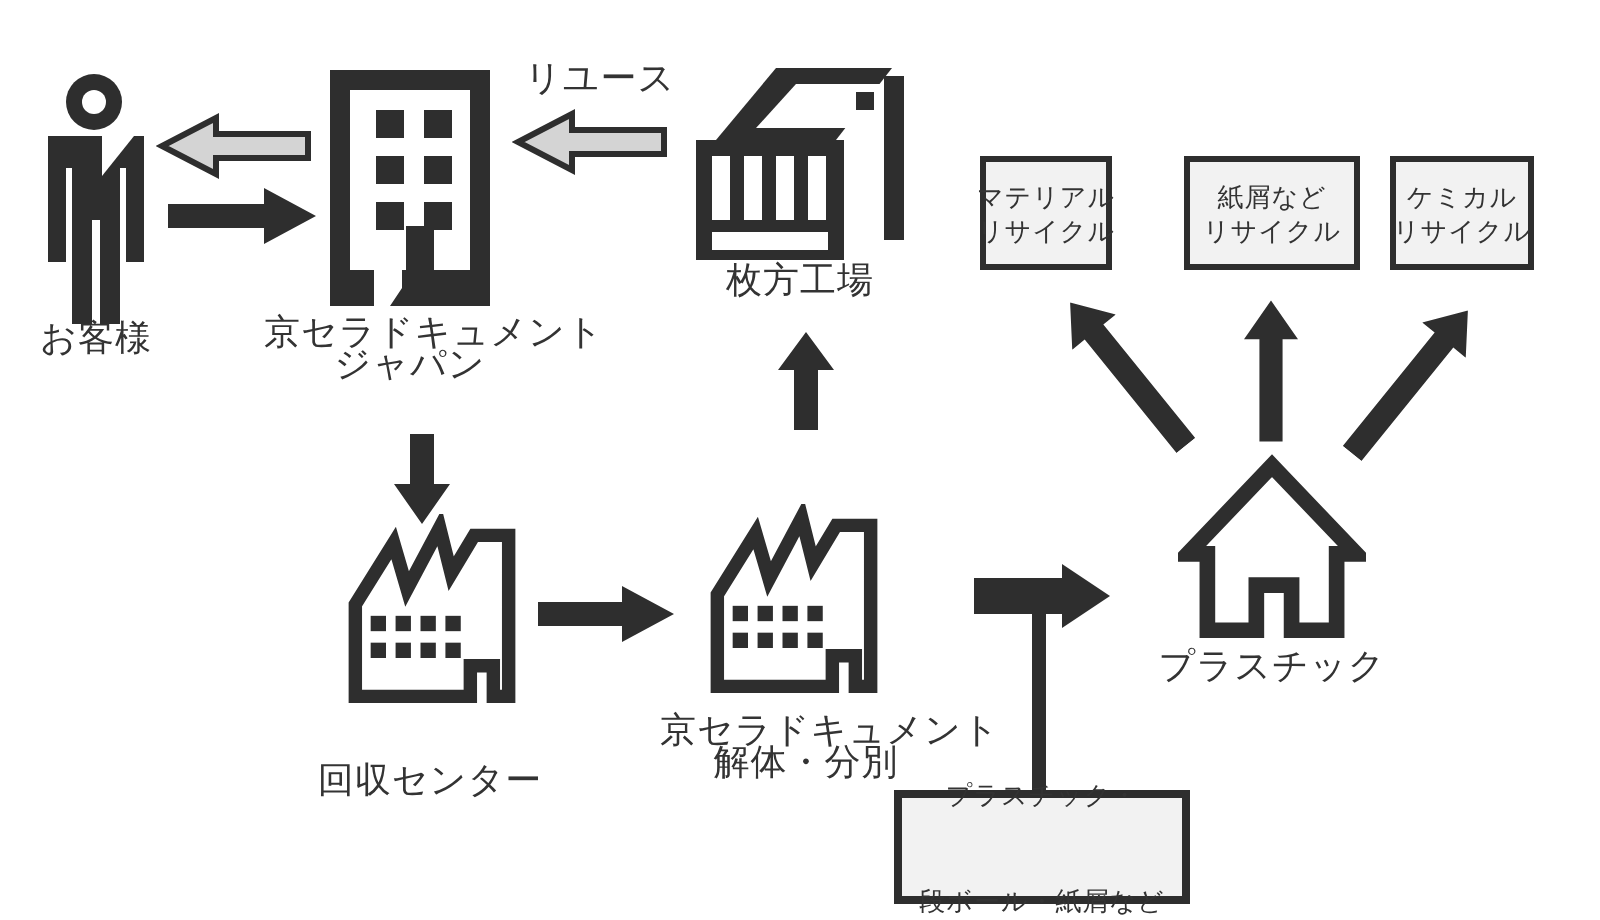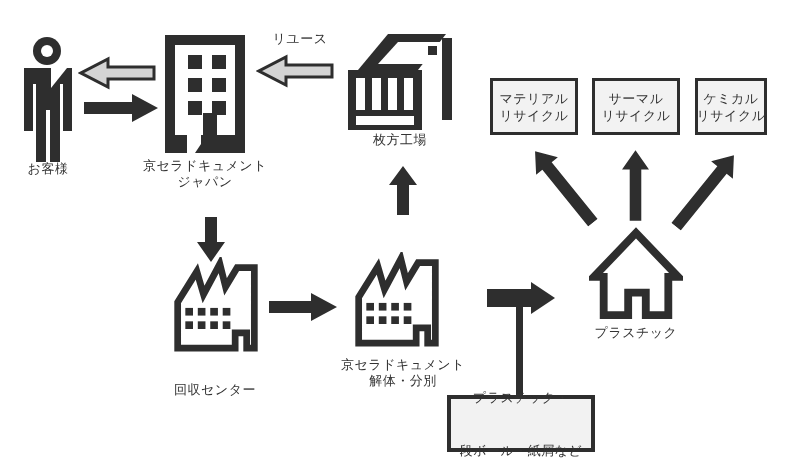--- a/index.html
+++ b/index.html
@@ -2,21 +2,21 @@
 <html><head>
 <meta charset="utf-8">
 <style>
   html,body{margin:0;padding:0;background:#ffffff;}
   .stage{
     position:relative;width:800px;height:460px;overflow:hidden;background:#ffffff;
     font-family:"Liberation Sans","DejaVu Sans",sans-serif;color:#333333;
   }
   .abs{position:absolute;display:block;}
   .lbl{
-    position:absolute;text-align:center;font-size:13px;line-height:16px;
+    position:absolute;text-align:center;font-size:18px;line-height:16px;
     color:#333333;letter-spacing:0.5px;white-space:nowrap;
   }
   .lbl span{display:block;}
   .obox{
     position:absolute;background:#f2f2f2;border:3px solid #2e2e2e;
     display:flex;flex-direction:column;align-items:center;justify-content:center;
     font-size:13px;line-height:17px;color:#333333;text-align:center;
     letter-spacing:0.5px;box-sizing:border-box;
   }
   .obox span{display:block;white-space:nowrap;}
@@ -139,26 +139,26 @@
   <svg class="abs" style="left:550px;top:141px;transform:rotate(-39deg)" width="28" height="92" viewBox="0 0 28 92">
     <polygon points="14,0 28,19 20,19 20,92 8,92 8,19 0,19" fill="#2e2e2e"></polygon>
   </svg>
   <svg class="abs" style="left:622px;top:149px" width="27" height="73" viewBox="0 0 28 73">
     <polygon points="14,0 28,20 20,20 20,73 8,73 8,20 0,20" fill="#2e2e2e"></polygon>
   </svg>
   <svg class="abs" style="left:691px;top:145px;transform:rotate(39deg)" width="28" height="92" viewBox="0 0 28 92">
     <polygon points="14,0 28,19 20,19 20,92 8,92 8,19 0,19" fill="#2e2e2e"></polygon>
   </svg>
 
-  <div class="obox" style="left:490px;top:78px;width:88px;height:57px">
+  <div class="obox" style="left:490px;top:78px;width:66px;height:57px">
     <span>マテリアル</span>
     <span>リサイクル</span>
   </div>
   <div class="obox" style="left:592px;top:78px;width:88px;height:57px">
-    <span>サーマル</span>
+    <span>紙屑など</span>
     <span>リサイクル</span>
   </div>
   <div class="obox" style="left:695px;top:78px;width:72px;height:57px">
     <span>ケミカル</span>
     <span>リサイクル</span>
   </div>
 
   <div class="obox big" style="left:447px;top:395px;width:148px;height:57px">
     <span>プラスチック・</span>
     <span>段ボール・紙屑など</span>

